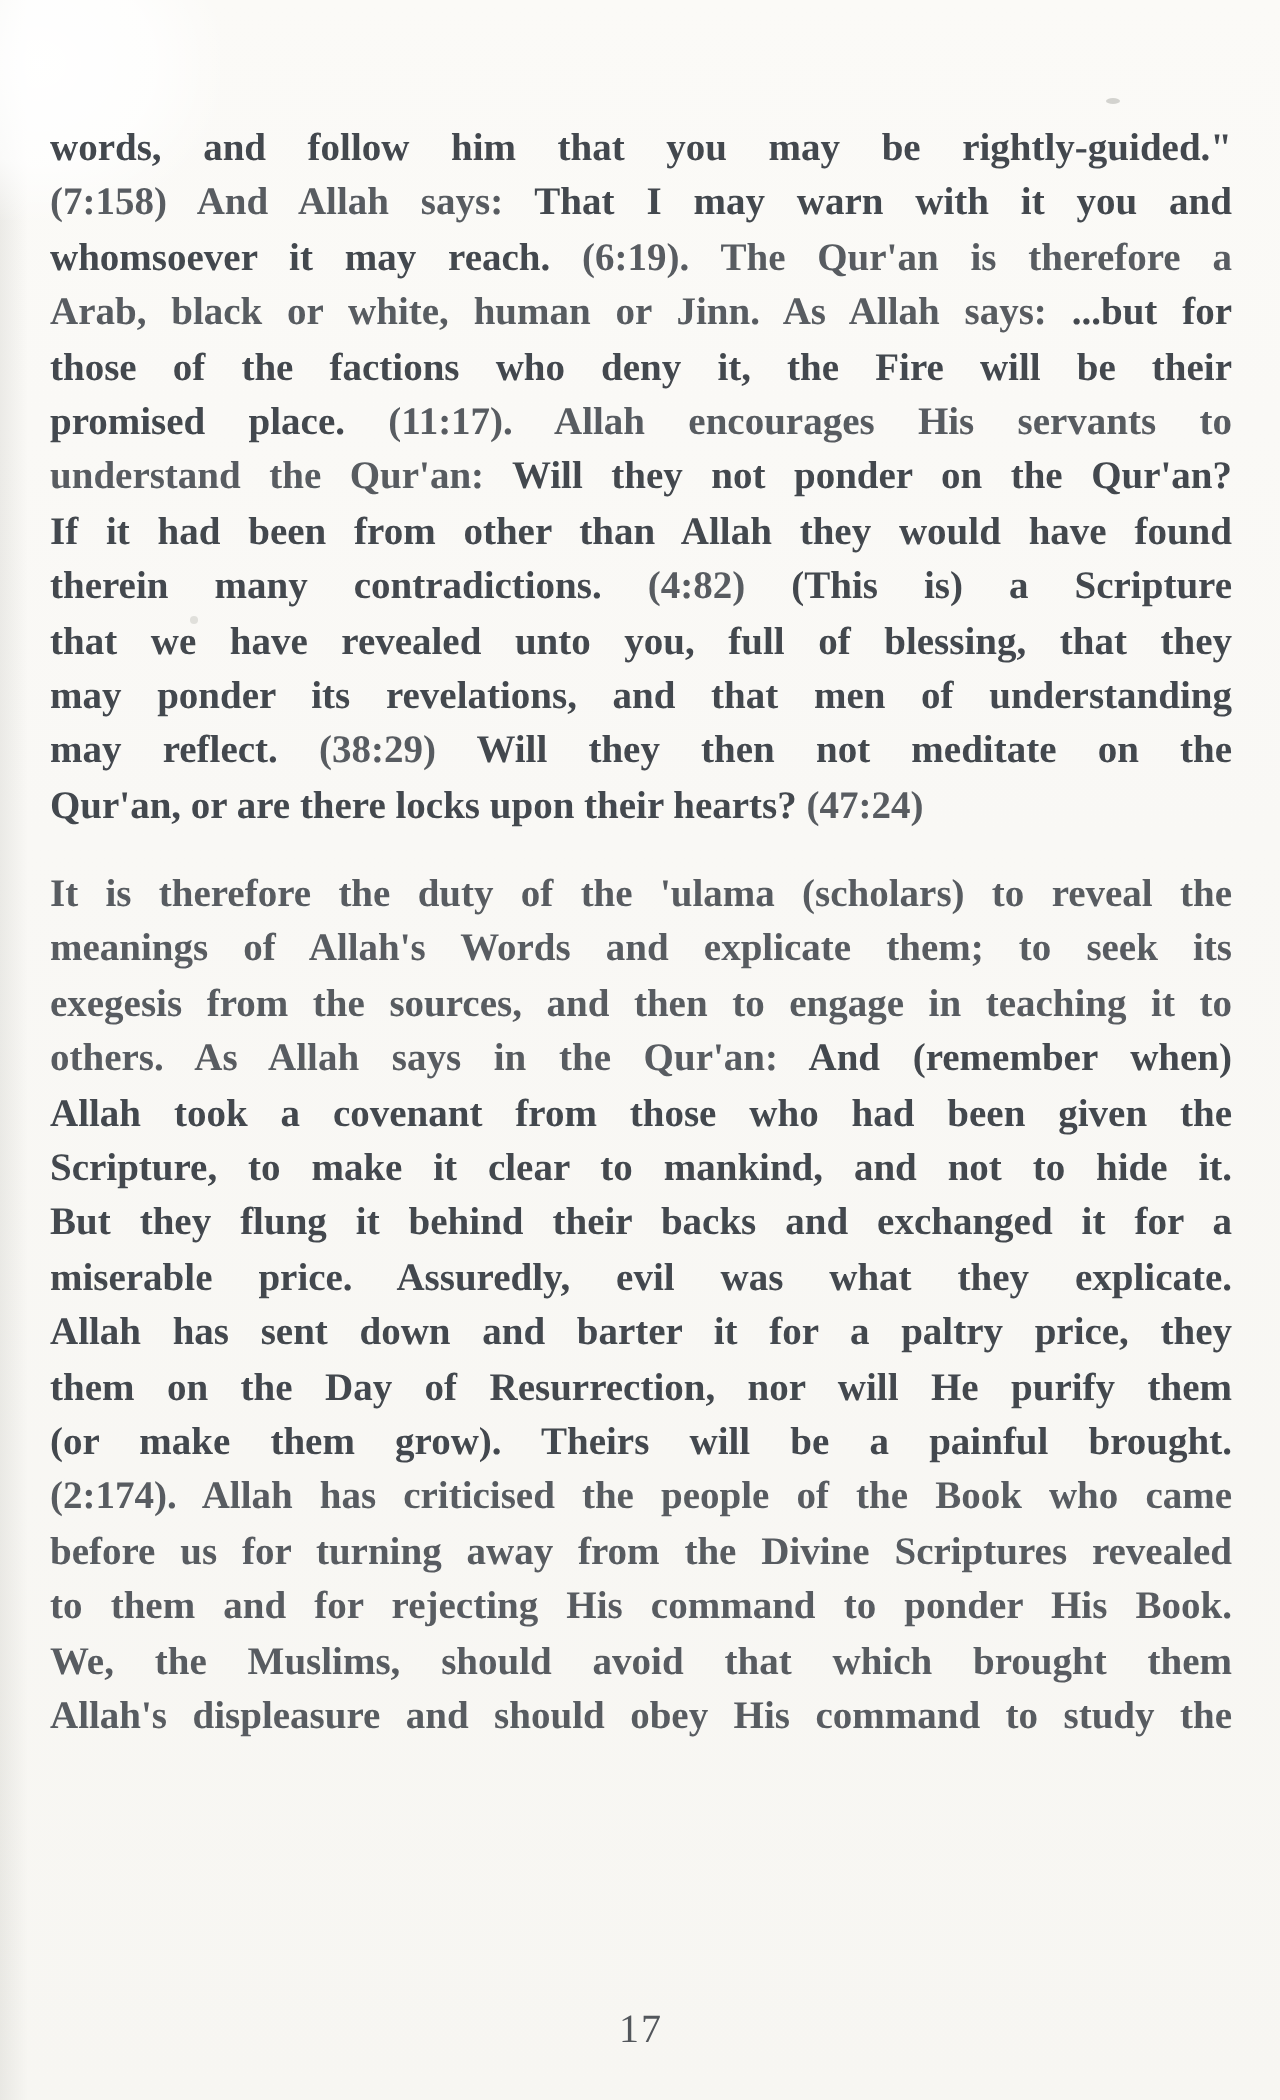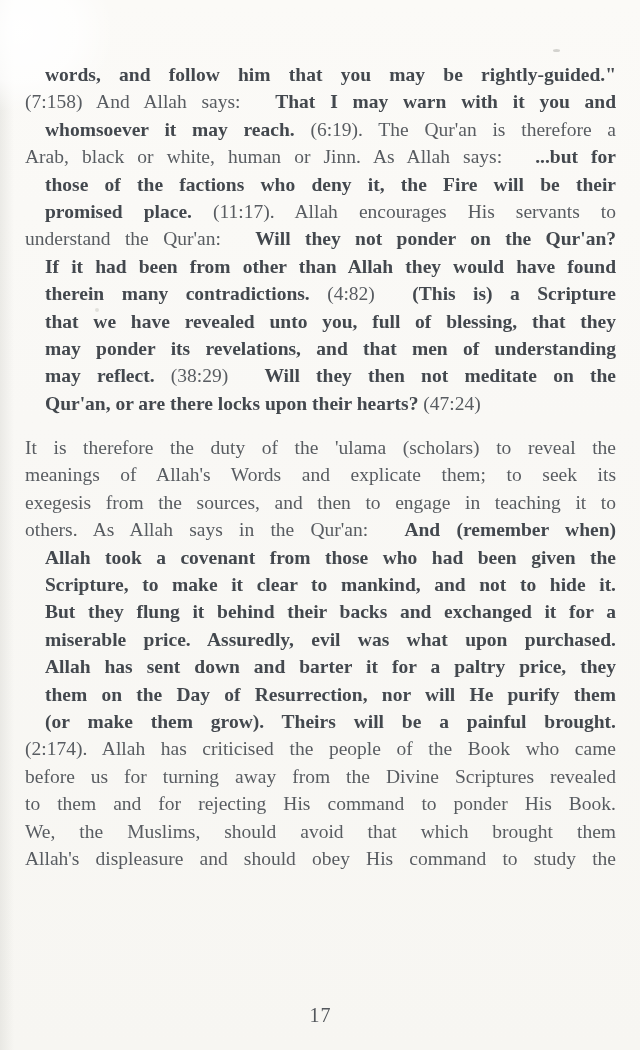--- a/index.html
+++ b/index.html
@@ -62,24 +62,23 @@
     white-space: normal;
     overflow: hidden;
   }
   .line.short {
     text-align-last: left;
     -moz-text-align-last: left;
   }
   .line .b {
     font-weight: 700;
     color: #43484e;
-    margin-left: 20px;
   }
   .line .r {
-    font-weight: 400;
+    font-weight: 700;
     color: #585c61;
   }
 
   .page-number {
     position: absolute;
     left: 25px;
     width: 591px;
     top: 1004px;
     text-align: center;
     font-size: 20px;
@@ -113,21 +112,21 @@
         <div class="line short"><span class="b">Qur'an, or are there locks upon their hearts?</span><span class="r"> (47:24)</span></div>
       </div>
       <div class="paragraph">
         <div class="line"><span class="r">It is therefore the duty of the 'ulama (scholars) to reveal the</span></div>
         <div class="line"><span class="r">meanings of Allah's Words and explicate them; to seek its</span></div>
         <div class="line"><span class="r">exegesis from the sources, and then to engage in teaching it to</span></div>
         <div class="line"><span class="r">others. As Allah says in the Qur'an: </span><span class="b">And (remember when)</span></div>
         <div class="line"><span class="b">Allah took a covenant from those who had been given the</span></div>
         <div class="line"><span class="b">Scripture, to make it clear to mankind, and not to hide it.</span></div>
         <div class="line"><span class="b">But they flung it behind their backs and exchanged it for a</span></div>
-        <div class="line"><span class="b">miserable price. Assuredly, evil was what upon purchased.</span></div>
+        <div class="line"><span class="b">miserable price. Assuredly, evil was what they explicate.</span></div>
         <div class="line"><span class="b">Allah has sent down and barter it for a paltry price, they</span></div>
         <div class="line"><span class="b">them on the Day of Resurrection, nor will He purify them</span></div>
         <div class="line"><span class="b">(or make them grow). Theirs will be a painful brought.</span></div>
         <div class="line"><span class="r">(2:174). Allah has criticised the people of the Book who came</span></div>
         <div class="line"><span class="r">before us for turning away from the Divine Scriptures revealed</span></div>
         <div class="line"><span class="r">to them and for rejecting His command to ponder His Book.</span></div>
         <div class="line"><span class="r">We, the Muslims, should avoid that which brought them</span></div>
         <div class="line"><span class="r">Allah's displeasure and should obey His command to study the</span></div>
       </div>
     </main>

